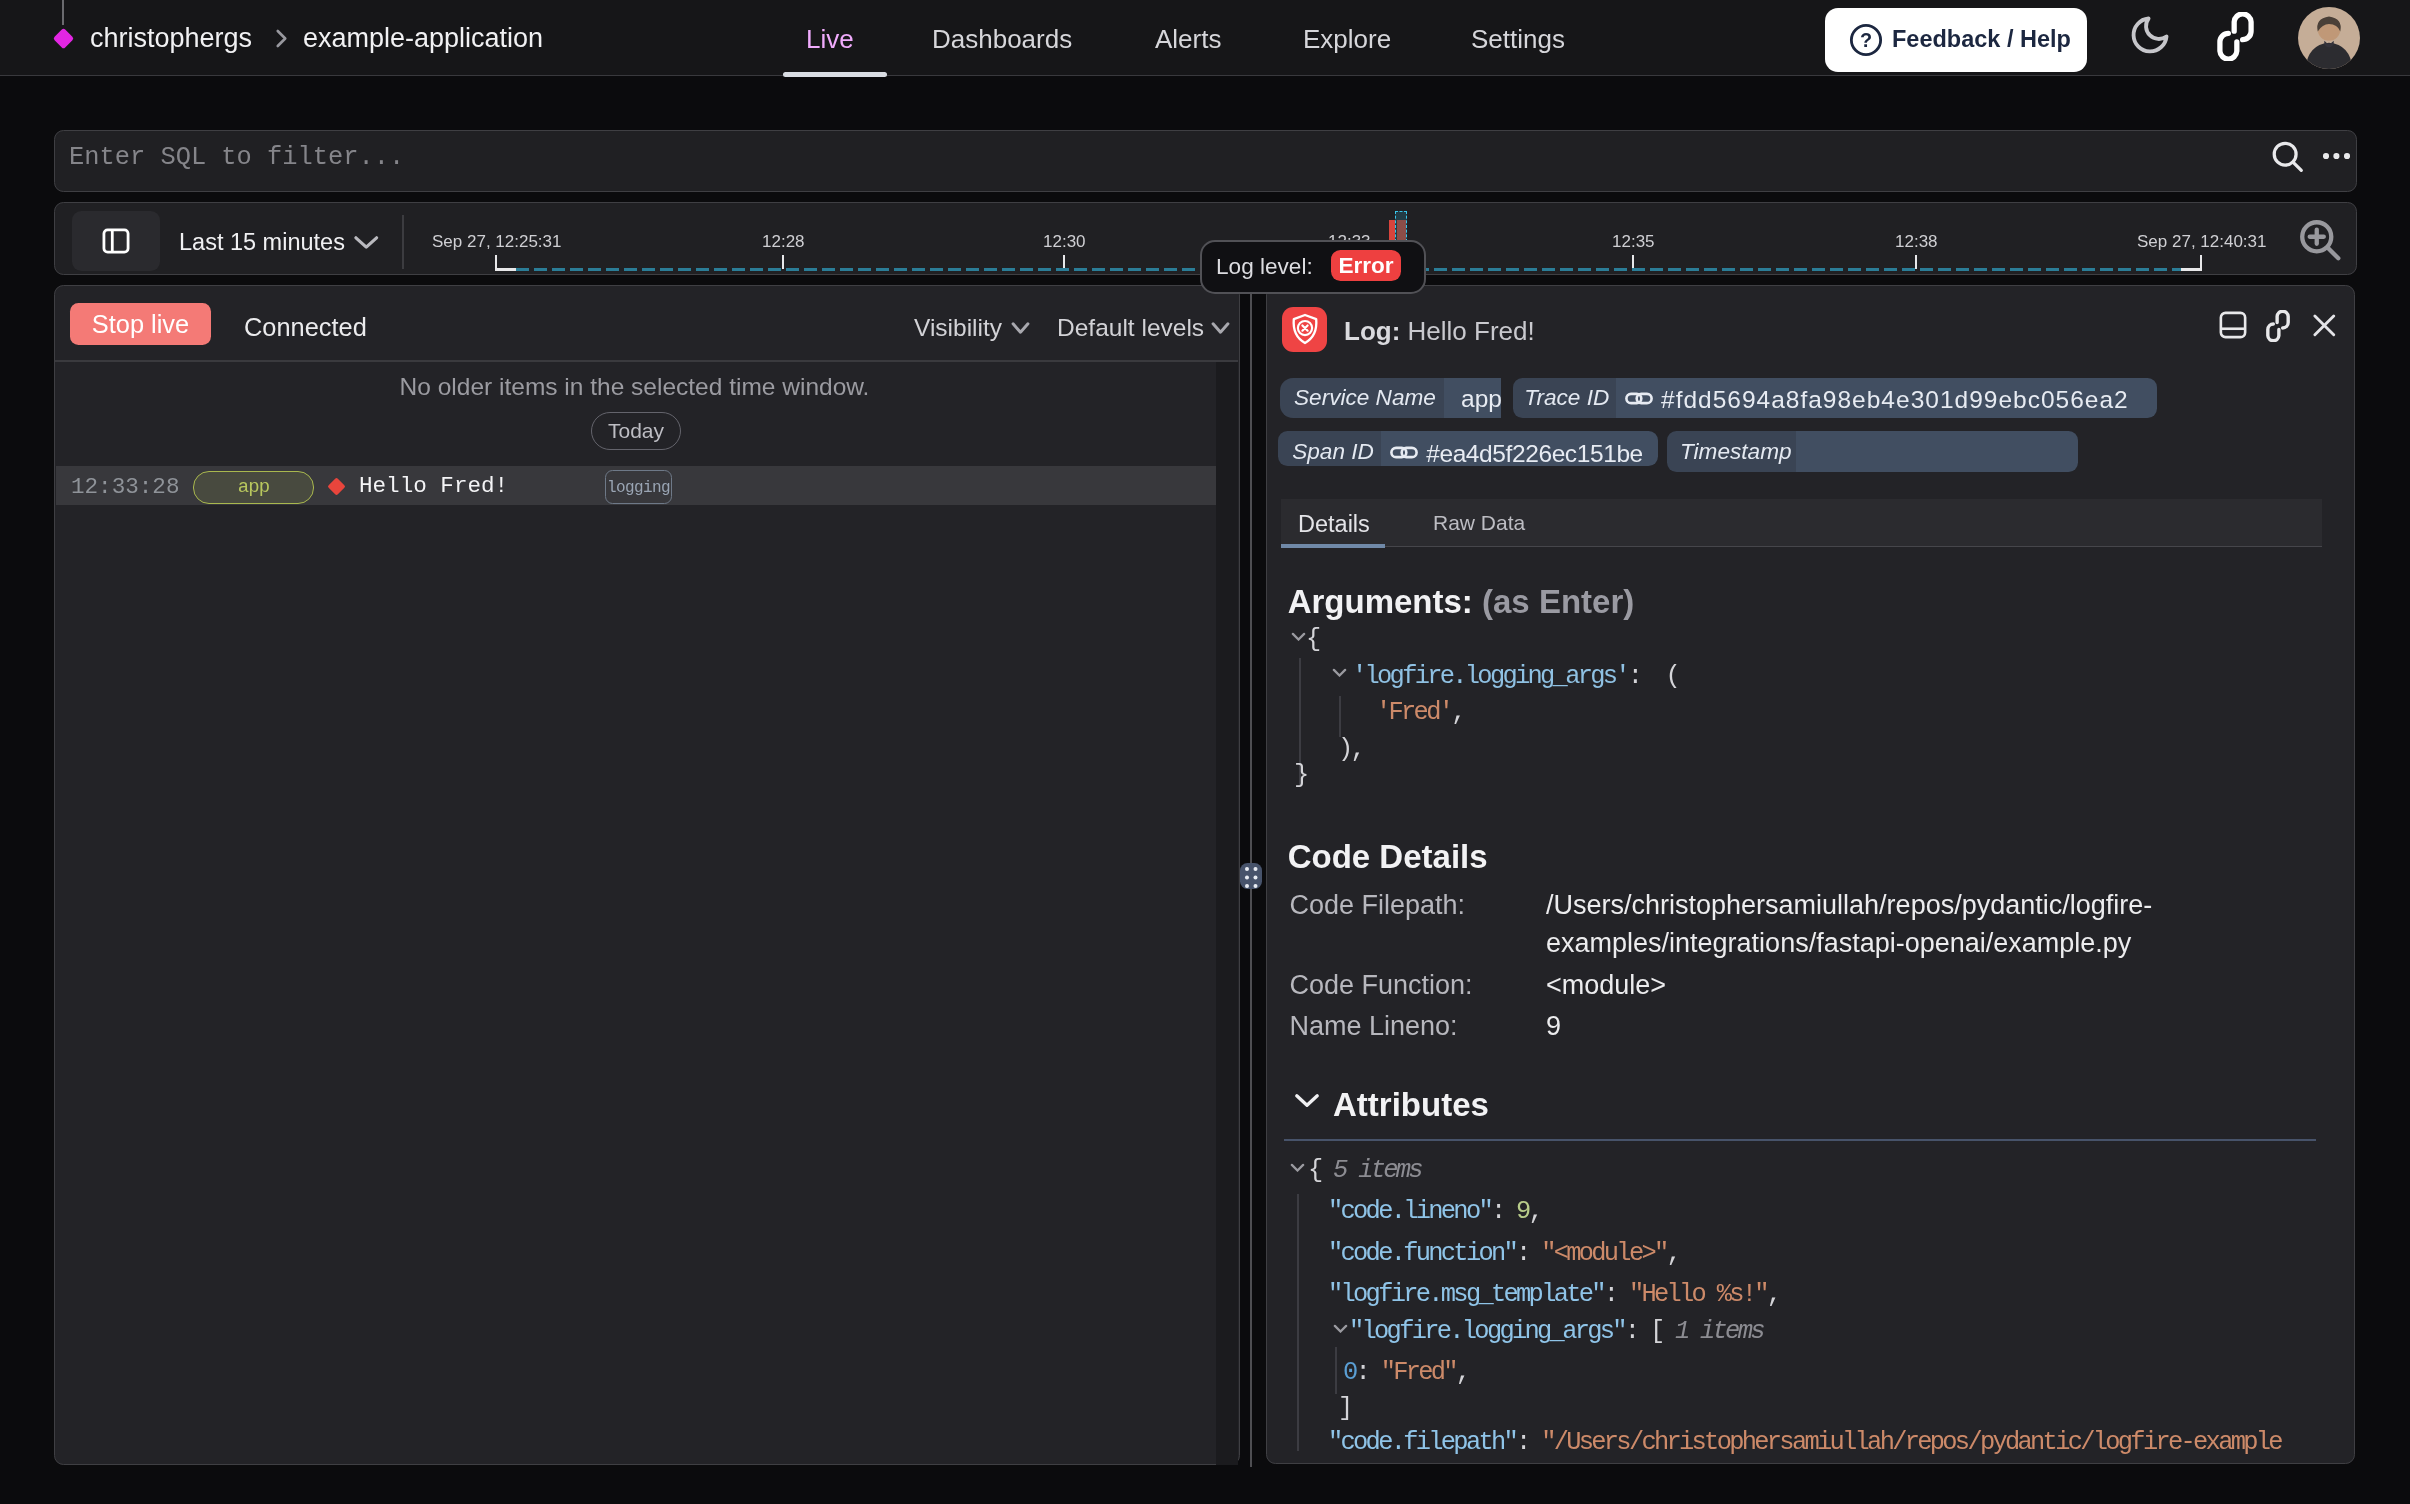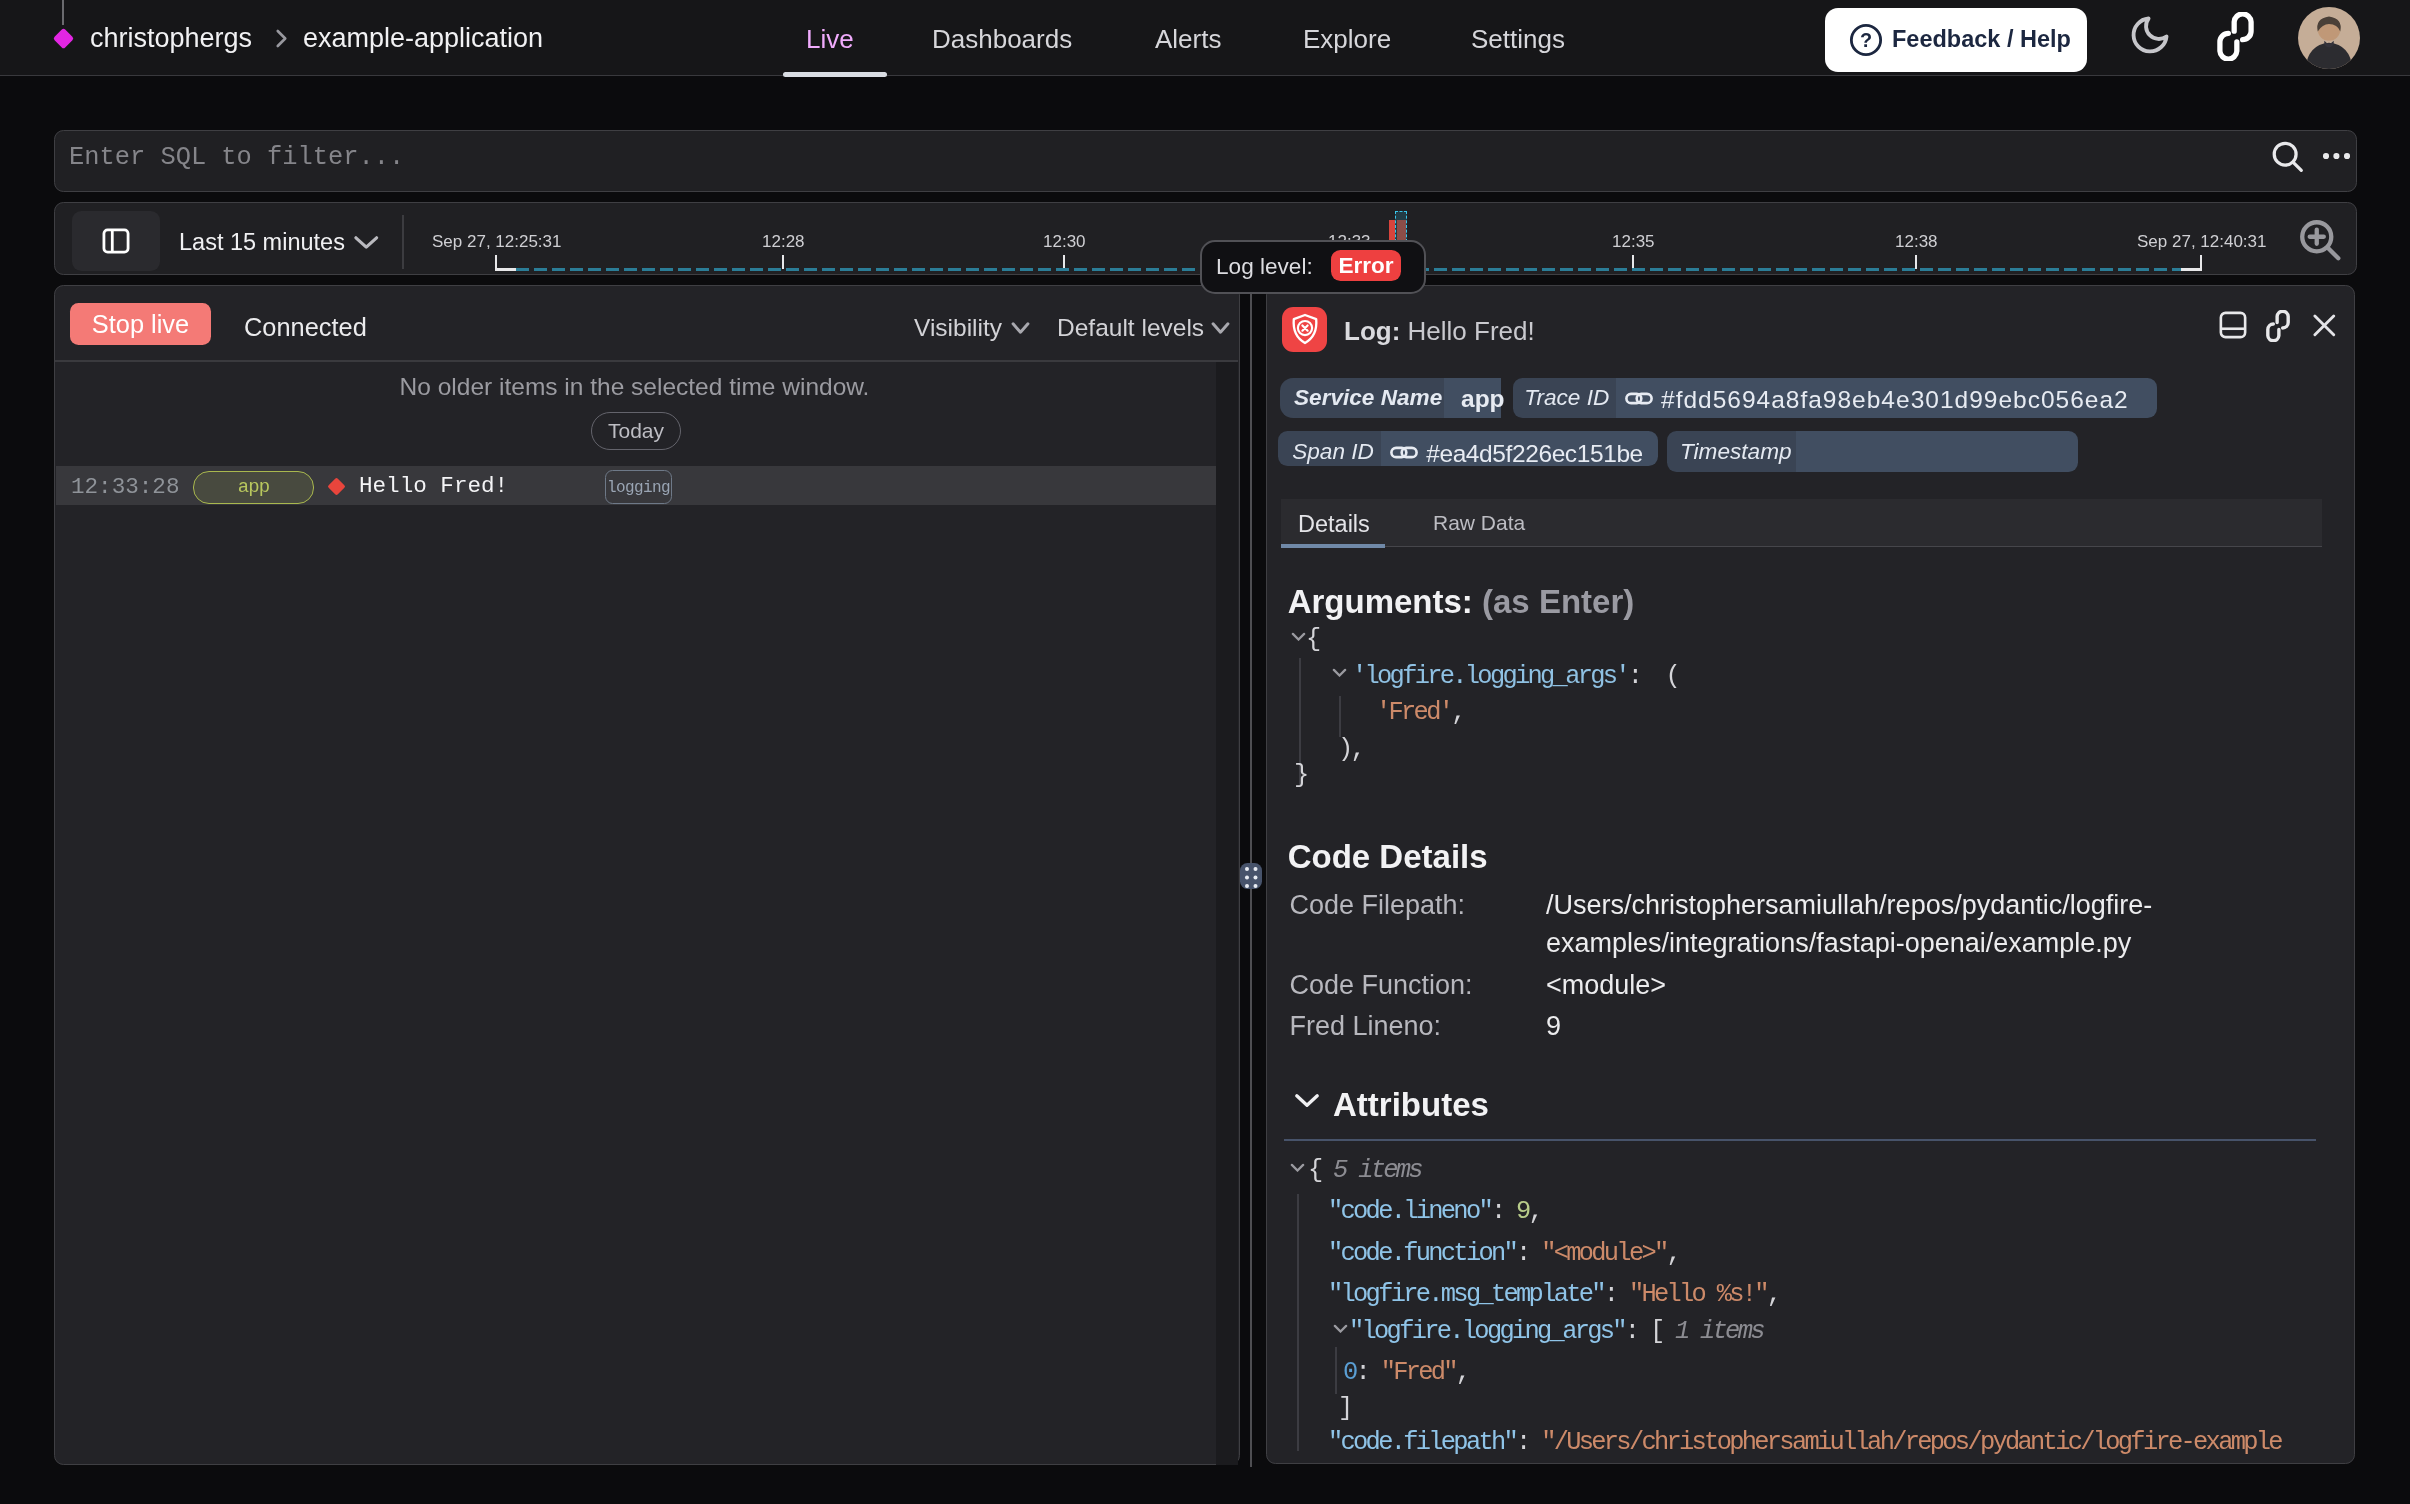--- a/index.html
+++ b/index.html
@@ -175,21 +175,21 @@
 <svg class="abs" style="left:996px; top:24.5px;" width="32" height="32" viewBox="0 0 52 52">
       <g fill="none" stroke="#e8e8ea" stroke-width="5.5" stroke-linecap="round" transform="rotate(-45 26 26)">
         <path d="M 23 31 L 16 38 A 9 9 0 0 1 3.3 25.3 L 10.3 18.3 A 9 9 0 0 1 23 18.3"></path>
         <path d="M 29 21 L 36 14 A 9 9 0 0 1 48.7 26.7 L 41.7 33.7 A 9 9 0 0 1 29 33.7"></path>
       </g>
     </svg>
 <svg class="abs" style="left:1047px; top:29px;" width="22.6" height="22.6" viewBox="0 0 24 24">
       <path d="M 2 2 L 22 22 M 22 2 L 2 22" stroke="#e3e3e7" stroke-width="3" stroke-linecap="round"></path>
     </svg>
 
-<div class="abs" style="left:14px; top:93px; width:266px; height:40px; border-radius:13px; overflow:hidden;font-weight:bold;">
+<div class="abs" style="left:14px; top:93px; width:266px; height:40px; border-radius:13px; overflow:hidden;">
   <div class="abs" style="left:0; top:0; width:164px; height:40px; background:#3a4454;"></div>
   <div class="abs" style="left:164px; top:0; width:57px; height:40px; background:#414e61;"></div>
   <div class="abs" style="left:14px; top:6.6px; font-size:22.6px; font-style:italic; color:#e4e9f1;">Service Name</div>
   <div class="abs" style="left:181px; top:6.6px; font-size:24.5px; color:#e7ebf2;">app</div>
 </div>
 <div class="abs" style="left:247px; top:93px; width:644px; height:40px; border-radius:9.4px; overflow:hidden;">
   <div class="abs" style="left:0; top:0; width:103px; height:40px; background:#3a4454;"></div>
   <div class="abs" style="left:103px; top:0; width:541px; height:40px; background:#414e61;"></div>
   <div class="abs" style="left:11.3px; top:6.6px; font-size:22.6px; font-style:italic; color:#e4e9f1;">Trace ID</div>
   <svg class="abs" style="left:112px; top:10.4px;" width="28" height="21" viewBox="0 0 30 22">
@@ -240,21 +240,21 @@
 <div class="abs mono" style="left:110px; top:413px; font-size:25.4px; letter-spacing:-2.7px;"><span style="color:#cd8a69;">'Fred'</span><span style="color:#d4d4d8;">,</span></div>
 <div class="abs mono" style="left:72px; top:450px; font-size:25.4px; letter-spacing:-2.7px; color:#d4d4d8;">),</div>
 <div class="abs mono" style="left:28px; top:476px; font-size:25.4px; letter-spacing:-2.7px; color:#d4d4d8;">}</div>
 
 <div class="abs" style="left:21.7px; top:553px; font-size:33px; font-weight:bold; color:#f2f2f4;">Code Details</div>
 <div class="abs" style="left:23.5px; top:605px; font-size:27px; color:#b7b7bd;">Code Filepath:</div>
 <div class="abs" style="left:280px; top:605px; font-size:27px; color:#ececee;">/Users/christophersamiullah/repos/pydantic/logfire-</div>
 <div class="abs" style="left:280px; top:643px; font-size:27px; color:#ececee;">examples/integrations/fastapi-openai/example.py</div>
 <div class="abs" style="left:23.5px; top:685px; font-size:27px; color:#b7b7bd;">Code Function:</div>
 <div class="abs" style="left:280px; top:685px; font-size:27px; color:#ececee;">&lt;module&gt;</div>
-<div class="abs" style="left:23.5px; top:726px; font-size:27px; color:#b7b7bd;">Fred Lineno:</div>
+<div class="abs" style="left:23.5px; top:726px; font-size:27px; color:#b7b7bd;">Name Lineno:</div>
 <div class="abs" style="left:280px; top:726px; font-size:27px; color:#ececee;">9</div>
 
 <svg class="abs" style="left:28px; top:808px;" width="26" height="15" viewBox="0 0 28 16">
       <path d="M 3 3 L 14 13 L 25 3" fill="none" stroke="#f0f0f2" stroke-width="3.6" stroke-linecap="round" stroke-linejoin="round"></path>
     </svg>
 <div class="abs" style="left:67px; top:801px; font-size:33px; font-weight:bold; color:#f2f2f4;">Attributes</div>
 <div class="abs" style="left:18px; top:854px; width:1032px; height:1.9px; background:#47536a;"></div>
 
 <div class="abs" style="left:31px; top:909px; width:1.9px; height:257px; background:#3c3c42;"></div>
 <div class="abs" style="left:69px; top:1062px; width:1.9px; height:47px; background:#3c3c42;"></div>

